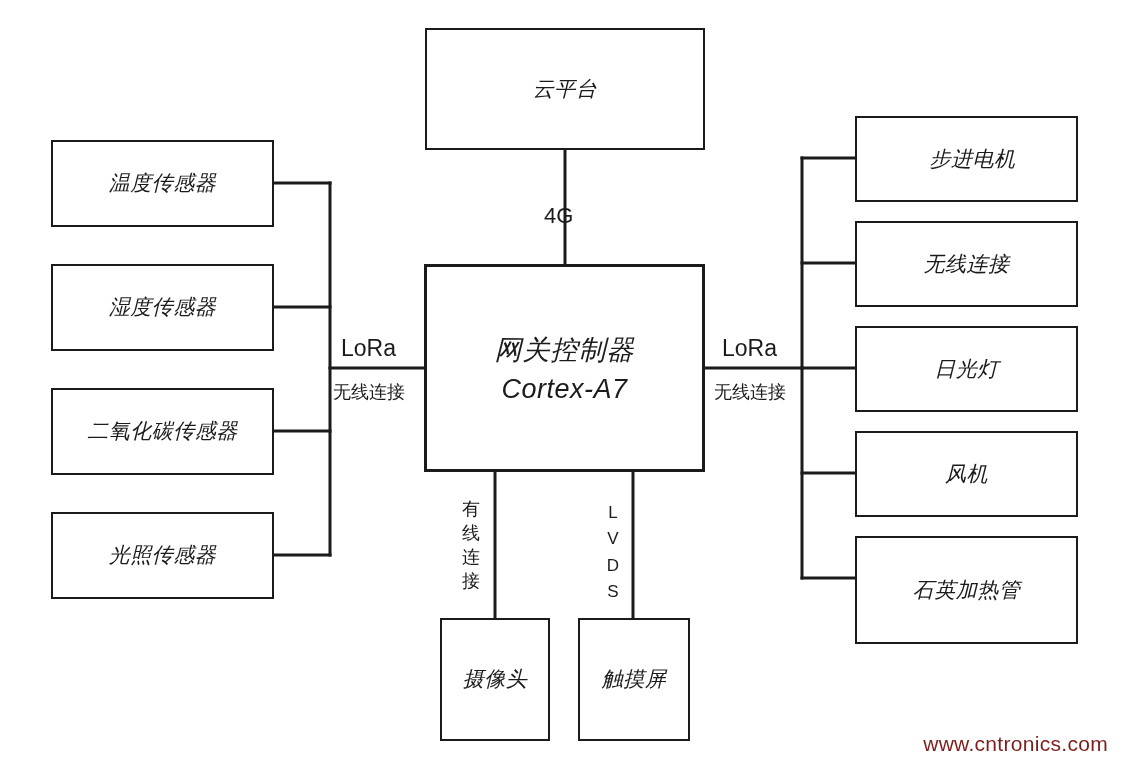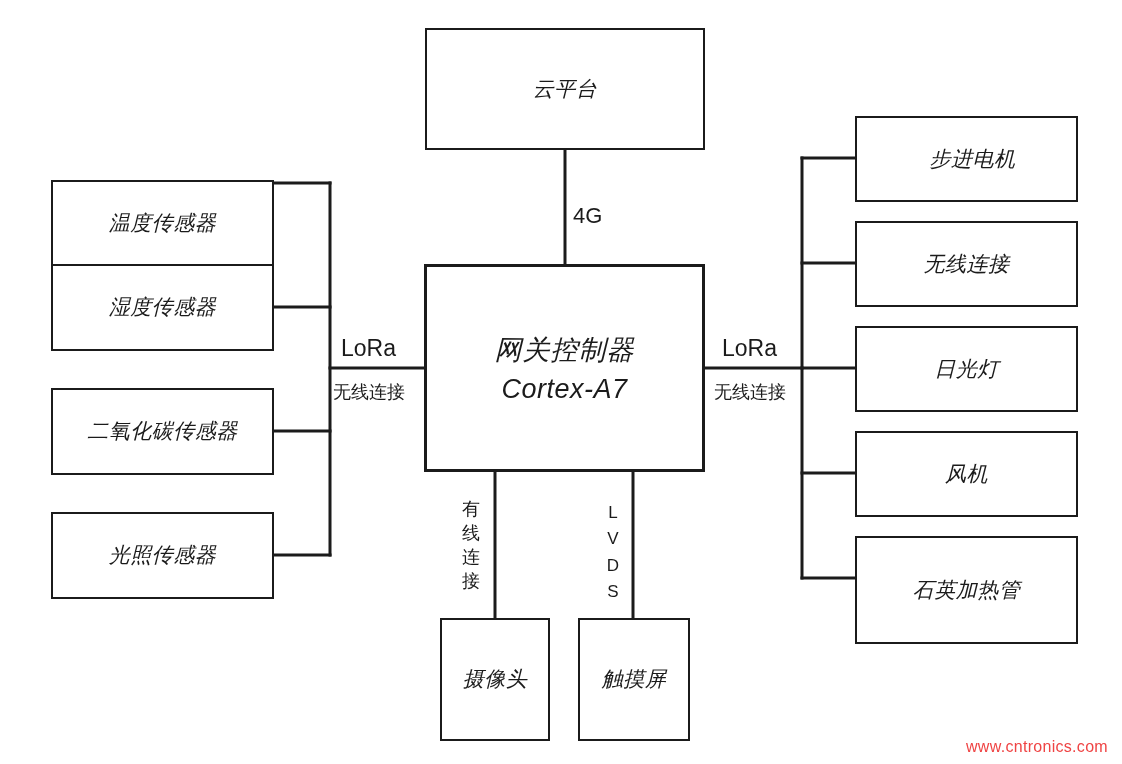--- a/index.html
+++ b/index.html
@@ -64,21 +64,20 @@
     background: transparent;
   }
   .lbl-lora {
     font-size: 23px;
   }
   .lbl-sub {
     font-size: 18px;
   }
   .lbl-4g {
     font-size: 22px;
-    margin-left: 29px;
   }
   .lbl-vert {
     position: absolute;
     color: #1b1b1b;
     z-index: 3;
     font-size: 18px;
     line-height: 1.33;
     text-align: center;
     width: 26px;
   }
@@ -86,22 +85,22 @@
     display: block;
   }
   .lbl-vert.latin span {
     font-size: 17px;
     line-height: 1.55;
   }
   #watermark {
     position: absolute;
     right: 14px;
     bottom: 8px;
-    font-size: 16px;
-    color: #ef4444;
+    font-size: 21px;
+    color: #7f1d1d;
     letter-spacing: 0.3px;
     z-index: 4;
   }
 </style>
 </head>
 <body>
 
 <div id="canvas">
 
   <svg id="wires" viewBox="0 0 1122 764" xmlns="http://www.w3.org/2000/svg">
@@ -131,21 +130,21 @@
 
   <div class="node" style="left:425px; top:28px; width:280px; height:122px;">
     <span class="node-label">云平台</span>
   </div>
 
   <div class="node gateway" style="left:424px; top:264px; width:281px; height:208px;">
     <span class="gw-line1">网关控制器</span>
     <span class="gw-line2">Cortex-A7</span>
   </div>
 
-  <div class="node" style="left:51px; top:140px; width:223px; height:87px;margin-top:40px;">
+  <div class="node" style="left:51px; top:140px; width:223px; height:87px;">
     <span class="node-label">温度传感器</span>
   </div>
   <div class="node" style="left:51px; top:264px; width:223px; height:87px;">
     <span class="node-label">湿度传感器</span>
   </div>
   <div class="node" style="left:51px; top:388px; width:223px; height:87px;">
     <span class="node-label">二氧化碳传感器</span>
   </div>
   <div class="node" style="left:51px; top:512px; width:223px; height:87px;">
     <span class="node-label">光照传感器</span>

